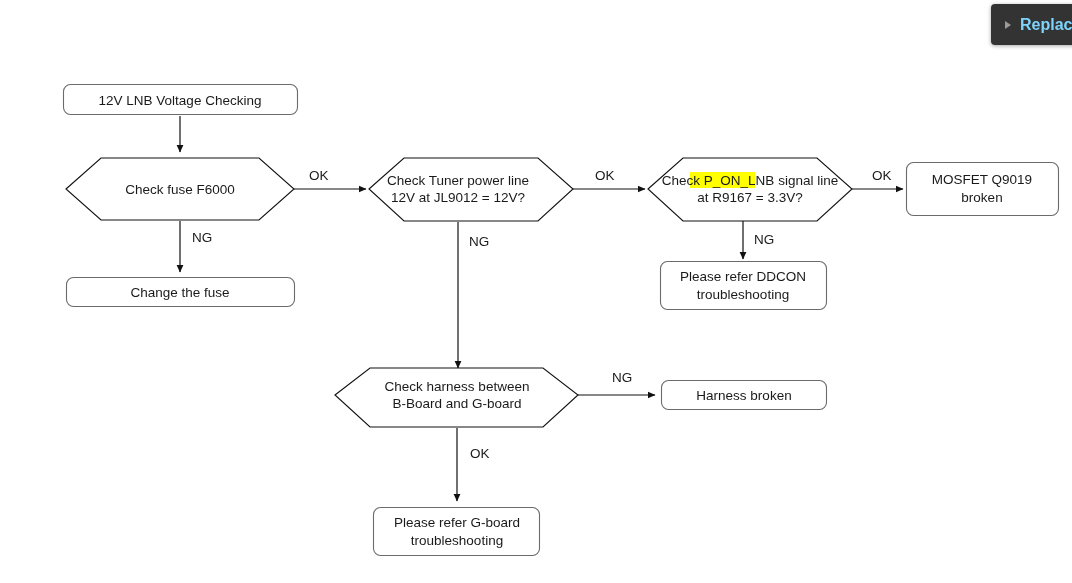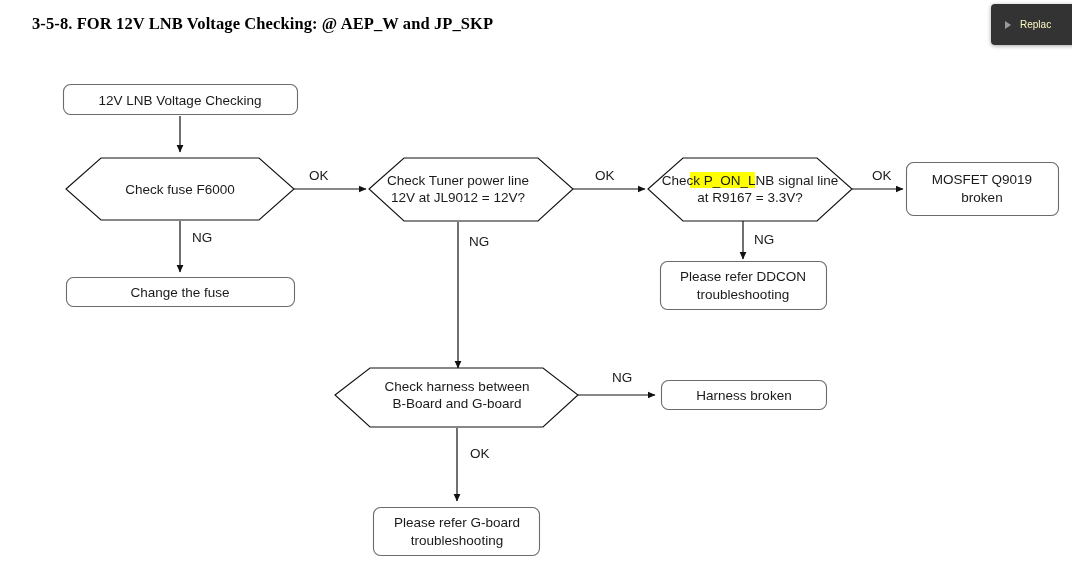--- a/index.html
+++ b/index.html
@@ -58,33 +58,32 @@
     overflow:hidden;
   }
   .replace-panel .tri{
     width:0;height:0;
     border-left:6px solid #9a9a9a;
     border-top:4.5px solid transparent;
     border-bottom:4.5px solid transparent;
     flex:0 0 auto;
   }
   .replace-panel .lbl{
-    color:#fef9c3;
+    color:#7dd3fc;
     font-family:"Liberation Sans", sans-serif;
-    font-weight:normal;
-    font-size:10px;
+    font-weight:bold;
+    font-size:16px;
     white-space:nowrap;
   }
 </style>
 </head>
 <body>
 
 <div id="page">
 
-  <div class="doc-title">3-5-8. FOR 12V LNB Voltage Checking: @ AEP_W and JP_SKP</div>
 
   <svg id="flow" viewBox="0 0 1072 583">
     <defs>
       <marker id="ar" markerWidth="9" markerHeight="9" refX="7.5" refY="3.6" orient="auto" markerUnits="userSpaceOnUse">
         <path d="M0,0 L8,3.6 L0,7.2 z" fill="#111111"></path>
       </marker>
     </defs>
 
     <g>
       <line class="conn" x1="180" y1="116" x2="180" y2="152" marker-end="url(#ar)"></line>

